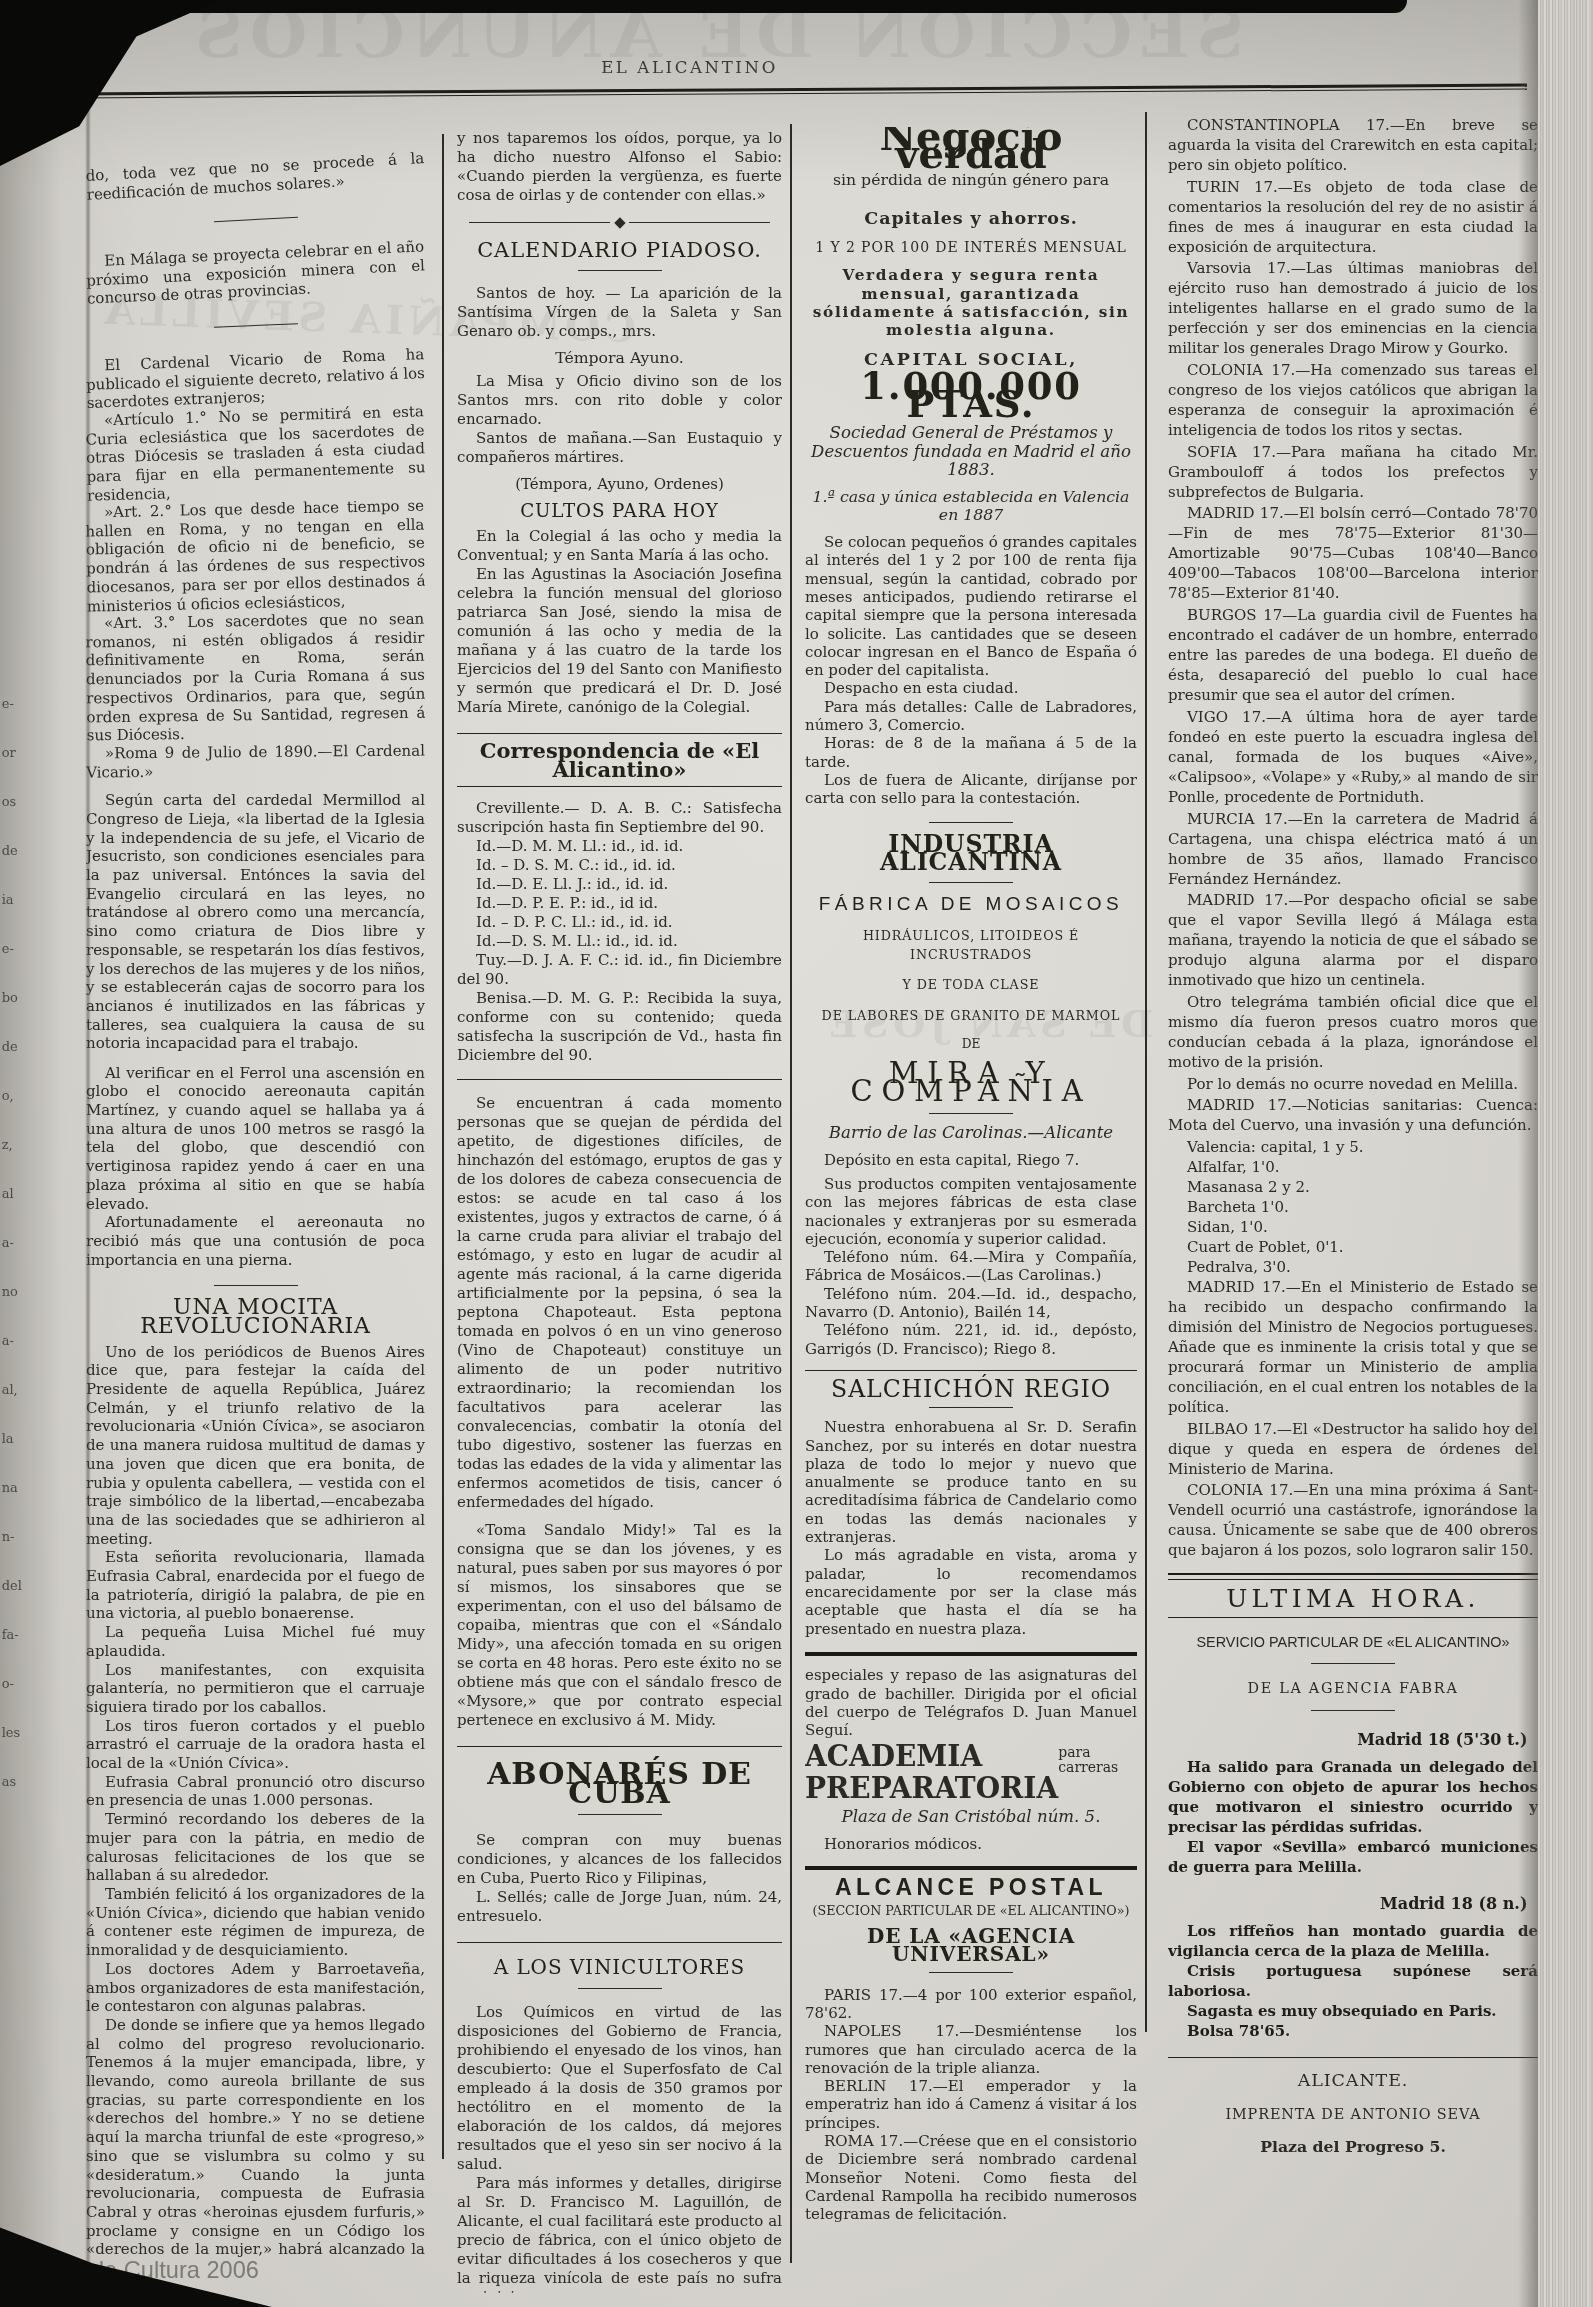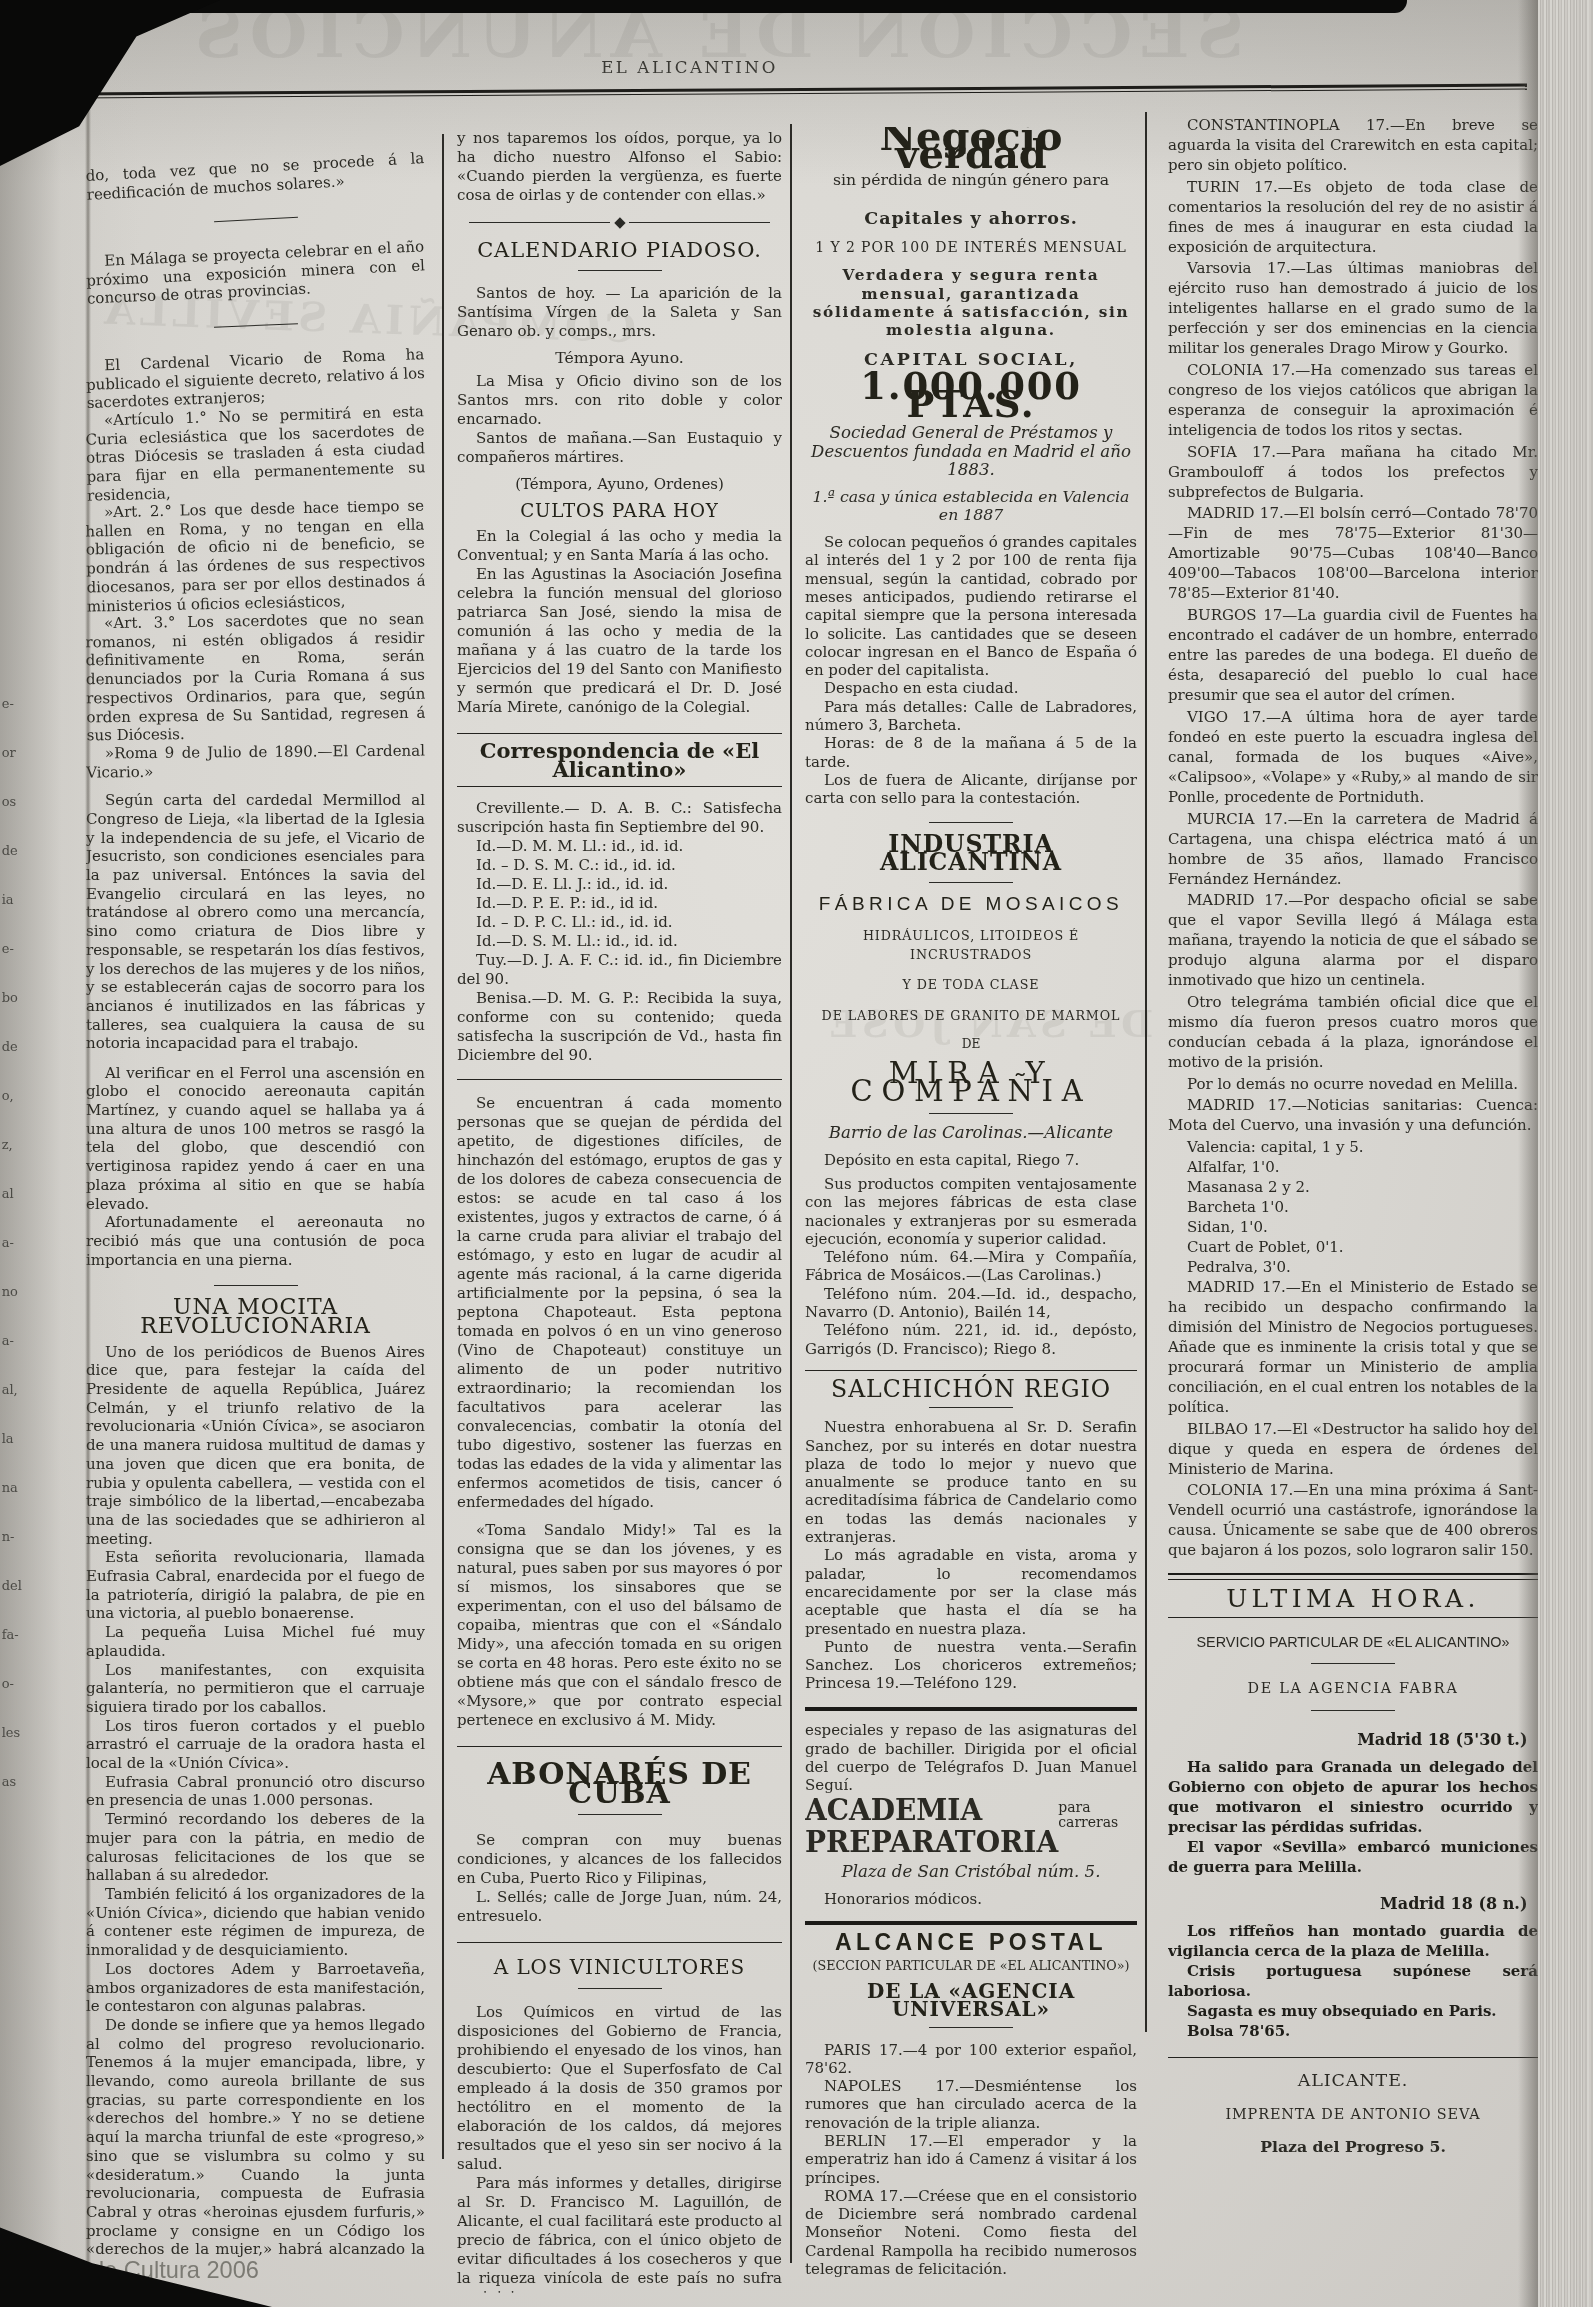--- a/index.html
+++ b/index.html
@@ -157,21 +157,21 @@
         <div class="blk c" style="font-size: 15.7px;">sin pérdida de ningún género para</div>
         <div class="blk c" style="font-size: 17.5px; letter-spacing: 0.9px; margin-top: 20px; font-weight: bold;">Capitales y ahorros.</div>
         <div class="blk c" style="font-size: 14px; letter-spacing: 0.9px; margin-top: 10.5px;">1 Y 2 POR 100 DE INTERÉS MENSUAL</div>
         <div class="blk c" style="font-size: 15.3px; letter-spacing: 1.7px; margin-top: 10.5px; font-weight: bold;">Verdadera y segura renta mensual, garantizada sólidamente á satisfacción, sin molestia alguna.</div>
         <div class="blk c" style="font-size: 17.5px; letter-spacing: 2.6px; margin-top: 10.5px; font-weight: bold;">CAPITAL SOCIAL,</div>
         <div class="blk h" style="font-size: 37px; letter-spacing: 1.7px; margin-top: 8.7px; font-weight: bold;">1.000.000 PTAS.</div>
         <div class="blk c" style="font-size: 16.6px; margin-top: 10.5px; font-style: italic;">Sociedad General de Préstamos y Descuentos fundada en Madrid el año 1883.</div>
         <div class="blk c" style="font-size: 15.7px; margin-top: 8.7px; margin-bottom: 8.7px; font-style: italic;">1.ª casa y única establecida en Valencia en 1887</div>
         <div class="blk p">Se colocan pequeños ó grandes capitales al interés del 1 y 2 por 100 de renta fija mensual, según la cantidad, cobrado por meses anticipados, pudiendo retirarse el capital siempre que la persona interesada lo solicite. Las cantidades que se deseen colocar ingresan en el Banco de España ó en poder del capitalista.</div>
         <div class="blk p">Despacho en esta ciudad.</div>
-        <div class="blk p">Para más detalles: Calle de Labradores, número 3, Barcheta.</div>
+        <div class="blk p">Para más detalles: Calle de Labradores, número 3, Comercio.</div>
         <div class="blk p">Horas: de 8 de la mañana á 5 de la tarde.</div>
         <div class="blk p">Los de fuera de Alicante, diríjanse por carta con sello para la contestación.</div>
         <div class="blk rs" style="margin-top: 14px; margin-bottom: 12.2px;"></div>
         <div class="blk h" style="font-size: 23.6px; letter-spacing: 0.9px; font-weight: bold;">INDUSTRIA ALICANTINA</div>
         <div class="blk rs" style="margin-top: 10.5px; margin-bottom: 12.2px;"></div>
         <div class="blk h" style="font-size: 19px; letter-spacing: 4.4px; font-family: &quot;Liberation Sans&quot;, sans-serif;">FÁBRICA DE MOSAICOS</div>
         <div class="blk c" style="font-size: 12.7px; letter-spacing: 0.9px; margin-top: 14px;">HIDRÁULICOS, LITOIDEOS É INCRUSTRADOS</div>
         <div class="blk c" style="font-size: 12.7px; letter-spacing: 0.9px; margin-top: 12.2px;">Y DE TODA CLASE</div>
         <div class="blk c" style="font-size: 12.7px; letter-spacing: 0.9px; margin-top: 12.2px;">DE LABORES DE GRANITO DE MARMOL</div>
         <div class="blk c" style="font-size: 12.2px; margin-top: 10.5px;">DE</div>
@@ -181,21 +181,20 @@
         <div class="blk p" style="margin-top: 8.7px;">Depósito en esta capital, Riego 7.</div>
         <div class="blk p" style="margin-top: 5.2px;">Sus productos compiten ventajosamente con las mejores fábricas de esta clase nacionales y extranjeras por su esmerada ejecución, economía y superior calidad.</div>
         <div class="blk p">Teléfono núm. 64.—Mira y Compañía, Fábrica de Mosáicos.—(Las Carolinas.)</div>
         <div class="blk p">Teléfono núm. 204.—Id. id., despacho, Navarro (D. Antonio), Bailén 14,</div>
         <div class="blk p">Teléfono núm. 221, id. id., depósto, Garrigós (D. Francisco); Riego 8.</div>
         <div class="blk rf" style="margin-top: 12.2px; margin-bottom: 8.7px;"></div>
         <div class="blk h" style="font-size: 23.6px; letter-spacing: 0.9px;">SALCHICHÓN REGIO</div>
         <div class="blk rs" style="margin-top: 8.7px; margin-bottom: 10.5px;"></div>
         <div class="blk p">Nuestra enhorabuena al Sr. D. Serafin Sanchez, por su interés en dotar nuestra plaza de todo lo mejor y nuevo que anualmente se produce tanto en su acreditadísima fábrica de Candelario como en todas las demás nacionales y extranjeras.</div>
         <div class="blk p">Lo más agradable en vista, aroma y paladar, lo recomendamos encarecidamente por ser la clase más aceptable que hasta el día se ha presentado en nuestra plaza.</div>
-        <div class="blk p">Punto de nuestra venta.—Serafin Sanchez. Los choriceros extremeños; Princesa 19.—Teléfono 129.</div>
         <div class="blk rt" style="margin-top: 14px; margin-bottom: 10.5px;"></div>
         <div class="blk p" style="text-indent: 0px;">especiales y repaso de las asignaturas del grado de bachiller. Dirigida por el oficial del cuerpo de Telégrafos D. Juan Manuel Seguí.</div>
         <div class="blk academia" style="margin-bottom: 5.2px;">
           <span class="main">ACADEMIA PREPARATORIA</span>
           <span class="side">para carreras</span>
         </div>
         <div class="blk c" style="font-size: 16.6px; margin-top: 8.7px; font-style: italic;">Plaza de San Cristóbal núm. 5.</div>
         <div class="blk p" style="margin-top: 8.7px;">Honorarios módicos.</div>
         <div class="blk rt" style="margin-top: 12.2px; margin-bottom: 8.7px;"></div>
         <div class="blk h" style="font-size: 23px; letter-spacing: 4.4px; font-weight: bold; font-family: &quot;Liberation Sans&quot;, sans-serif;">ALCANCE POSTAL</div>

